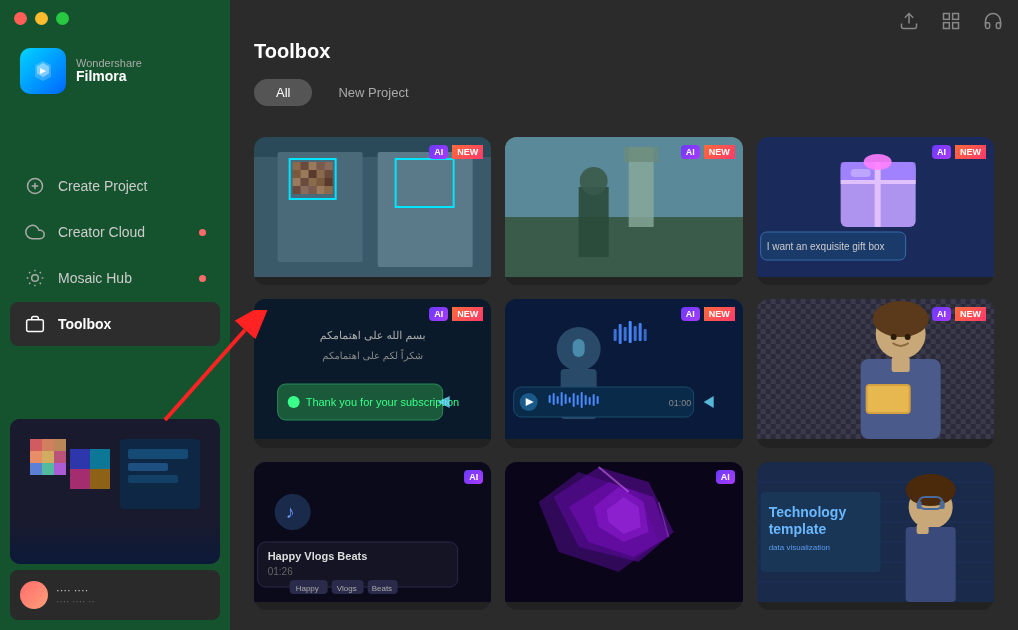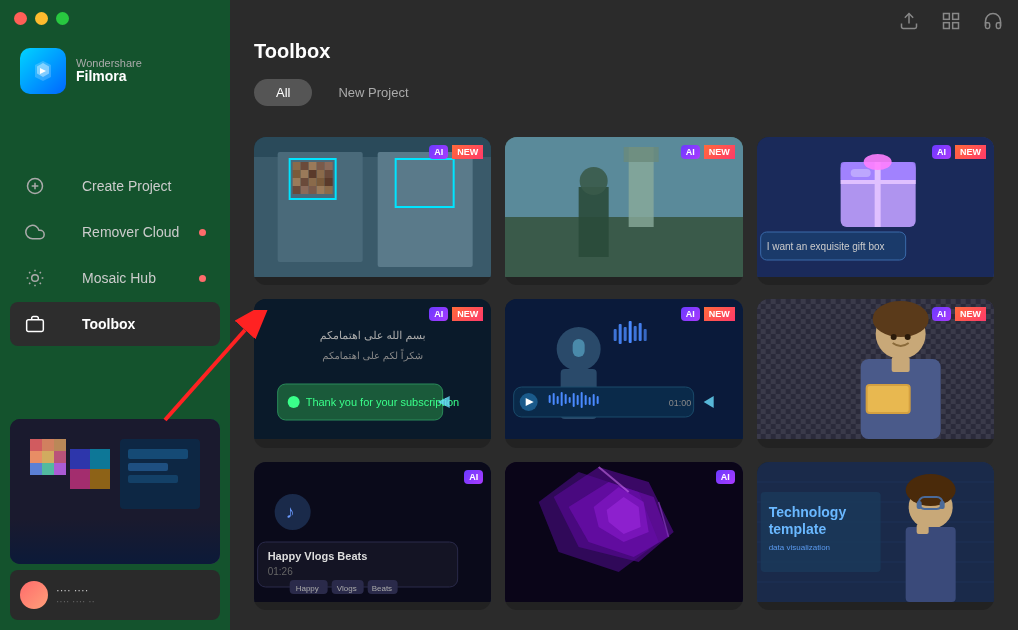--- a/index.html
+++ b/index.html
@@ -122,21 +122,20 @@
       display: flex;
       align-items: center;
       justify-content: center;
       font-size: 17px;
       flex-shrink: 0;
     }
     .nav-item-label {
       font-size: 14px;
       color: #ccc;
       font-weight: 500;
-      margin-left: 24px;
     }
     .nav-item.active .nav-item-label {
       color: #fff;
       font-weight: 600;
     }
     .nav-dot {
       width: 7px;
       height: 7px;
       border-radius: 50%;
       background: #ff6b6b;
@@ -425,21 +424,21 @@
       </div>
       <span class="nav-item-label">Create Project</span>
     </div>
 
     <div class="nav-item">
       <div class="nav-item-icon">
         <svg width="20" height="20" viewBox="0 0 24 24" fill="none" stroke="#aaa" stroke-width="1.8">
           <path d="M18 10h-1.26A8 8 0 109 20h9a5 5 0 000-10z"></path>
         </svg>
       </div>
-      <span class="nav-item-label">Remover Cloud</span>
+      <span class="nav-item-label">Creator Cloud</span>
       <div class="nav-dot"></div>
     </div>
 
     <div class="nav-item">
       <div class="nav-item-icon">
         <svg width="20" height="20" viewBox="0 0 24 24" fill="none" stroke="#aaa" stroke-width="1.8">
           <circle cx="12" cy="12" r="4"></circle>
             <path d="M12 2v2M12 20v2M4.93 4.93l1.41 1.41M17.66 17.66l1.41 1.41M2 12h2M20 12h2M6.34 17.66l-1.41 1.41M19.07 4.93l-1.41 1.41"></path>
         </svg>
       </div>

